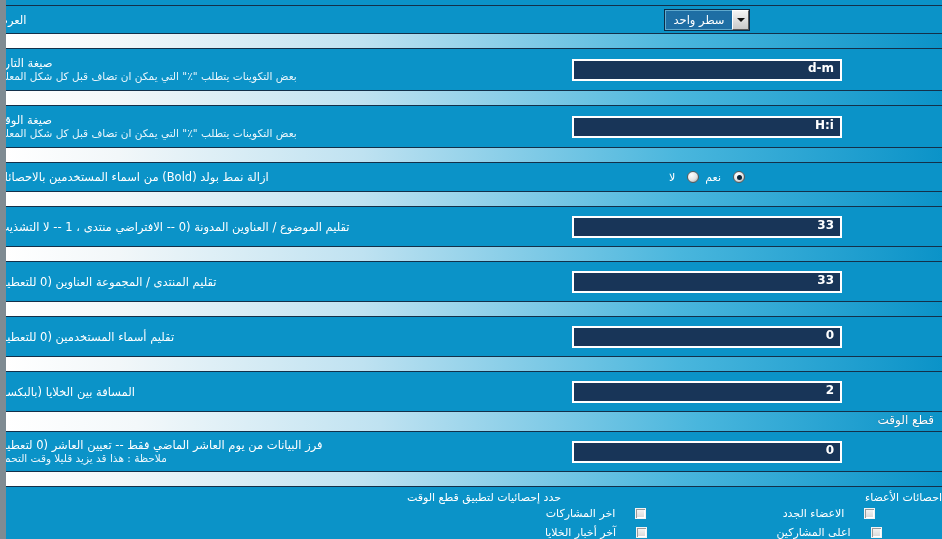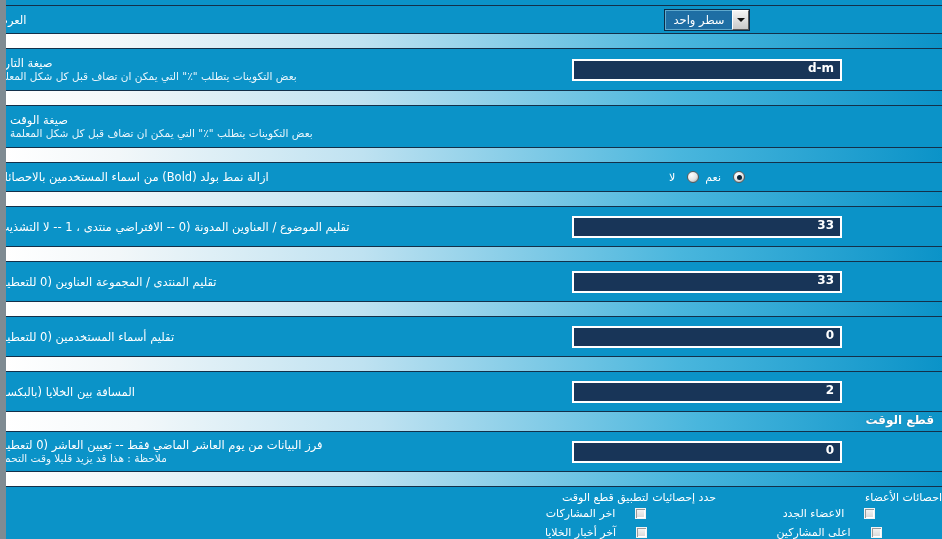--- a/index.html
+++ b/index.html
@@ -183,41 +183,41 @@
     border-top: 1px solid #13304a;
     border-bottom: 1px solid #13304a;
     box-sizing: border-box;
   }
   .section-header .sh-title {
     position: absolute;
     right: 8px;
     top: 1px;
     color: #ffffff;
     font-size: 12px;
-    font-weight: bold;
+    font-weight: normal;
     text-shadow: 0 0 1px #0b5a80;
   }
 
   
   .cbk-area {
     background: #0b93c8;
     padding: 4px 0 0 0;
     height: 150px;
     box-sizing: border-box;
   }
   .cbk-head {
     display: flex;
     flex-direction: row;
     width: 100%;
     color: #ffffff;
     font-size: 11px;
   }
   .cbk-head .h-right {
     width: 470px;
-    text-align: right;
+    text-align: center;
     padding-left: 6px;
     box-sizing: border-box;
     order: 3;
   }
   .cbk-head .h-mid {
     width: 240px;
     text-align: center;
     box-sizing: border-box;
     order: 2;
   }
@@ -302,20 +302,23 @@
         <span class="title">صيغة التاريخ</span>
         <span class="desc">بعض التكوينات يتطلب "٪" التي يمكن ان تضاف قبل كل شكل المعلمة</span>
       </div>
     </div>
   </div>
 
   <div class="sep"></div>
 
   <div class="row" style="height:41px;">
     <div class="row-inner">
+      <div class="ctrl-cell">
+        <input class="txtinput" type="text" value="H:i" style="">
+      </div>
       <div class="label-cell">
         <span class="title">صيغة الوقت</span>
         <span class="desc">بعض التكوينات يتطلب "٪" التي يمكن ان تضاف قبل كل شكل المعلمة</span>
       </div>
     </div>
   </div>
 
   <div class="sep"></div>
 
   <div class="row" style="height:28px;">

